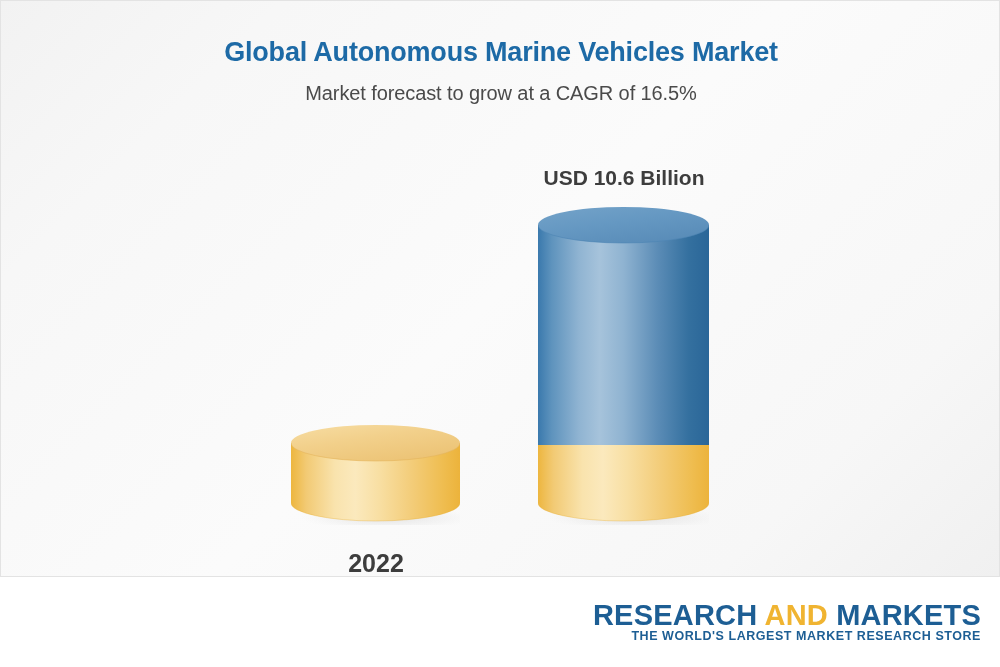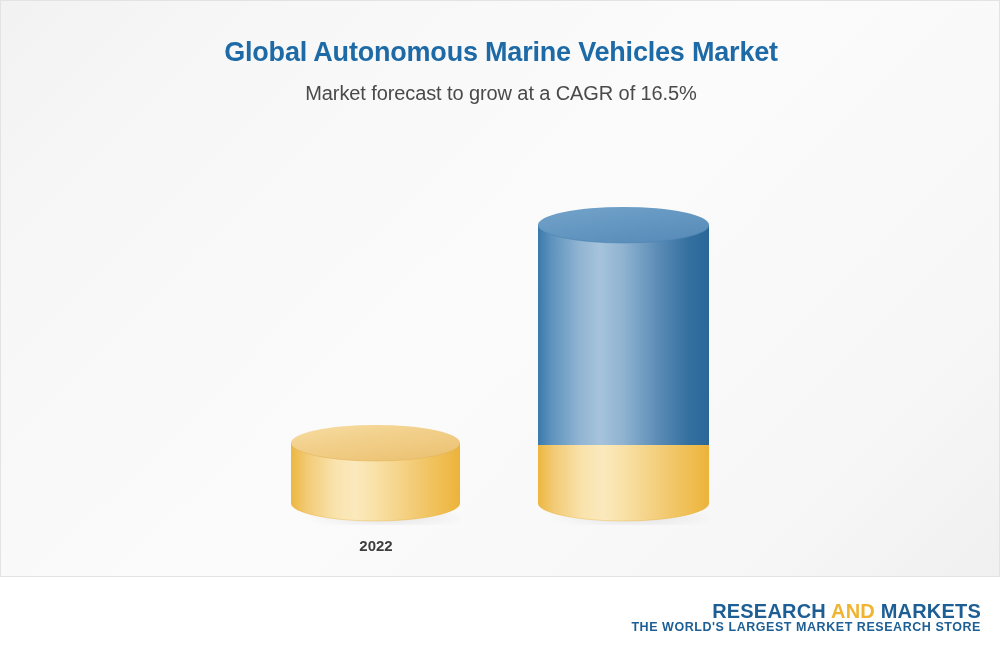--- a/index.html
+++ b/index.html
@@ -69,22 +69,22 @@
     width: 290px;
   }
   .value-label-2032 {
     left: 478px;
     top: 165px;
     width: 290px;
   }
 
   .year-label {
     position: absolute;
-    top: 536px;
-    font-size: 15px;
+    top: 548px;
+    font-size: 25px;
     font-weight: bold;
     color: #3d3d3d;
     text-align: center;
     white-space: nowrap;
   }
   .year-label-2022 { left: 230px; width: 290px; }
   .year-label-2032 { left: 478px; width: 290px; }
 
   
   .cylinder {
@@ -114,25 +114,26 @@
   }
 
   .logo {
     position: absolute;
     right: 18px;
     top: 600px;
     text-align: right;
     line-height: 1;
   }
   .logo-main {
-    font-size: 20px;
+    font-size: 29px;
     font-weight: bold;
     letter-spacing: 0.2px;
     color: #1d5e94;
     white-space: nowrap;
+    text-align: center;
   }
   .logo-and {
     color: #f0b431;
   }
   .logo-tagline {
     font-size: 12.5px;
     font-weight: bold;
     letter-spacing: 0.55px;
     color: #1d5e94;
     white-space: nowrap;
@@ -144,20 +145,21 @@
 <div class="infographic">
 
   <div class="header">
     <h1 class="chart-title">Global Autonomous Marine Vehicles Market</h1>
     <p class="chart-subtitle">Market forecast to grow at a CAGR of 16.5%</p>
   </div>
 
   <div class="plot">
 
 
+    <div class="value-label value-label-2032">USD 10.6 Billion</div>
 
     <svg class="cylinder cyl-2022" viewBox="0 0 169 100" preserveAspectRatio="none">
       <defs>
         <linearGradient id="yellowBody" x1="0" y1="0" x2="1" y2="0">
           <stop offset="0%" stop-color="#edb63f"></stop>
           <stop offset="9%" stop-color="#f2ca74"></stop>
           <stop offset="26%" stop-color="#f9e3ad"></stop>
           <stop offset="38%" stop-color="#fbe9bd"></stop>
           <stop offset="52%" stop-color="#f8dfa3"></stop>
           <stop offset="72%" stop-color="#f3cc78"></stop>

